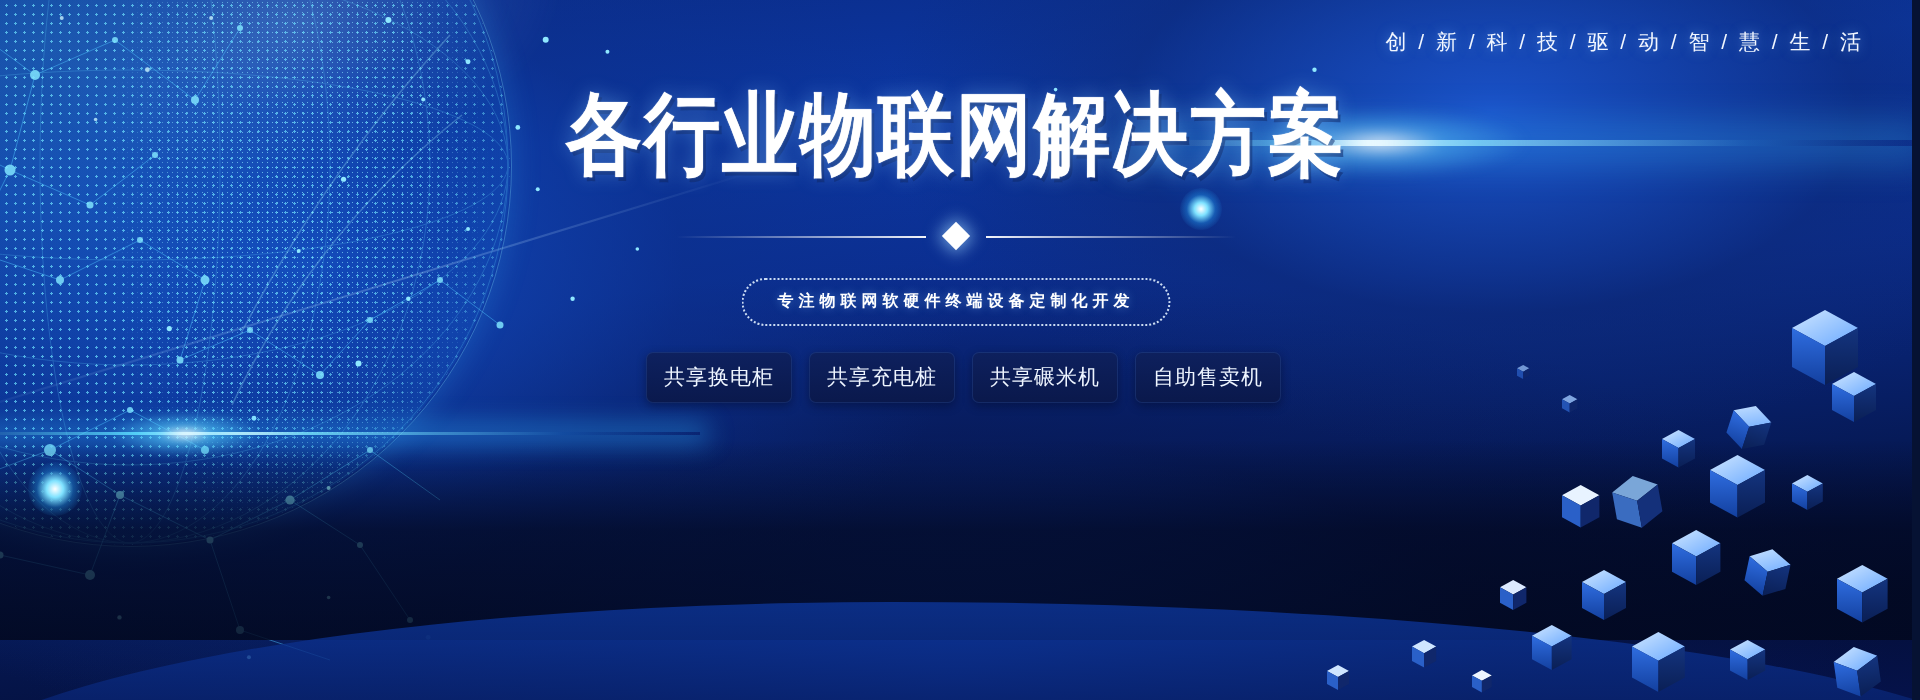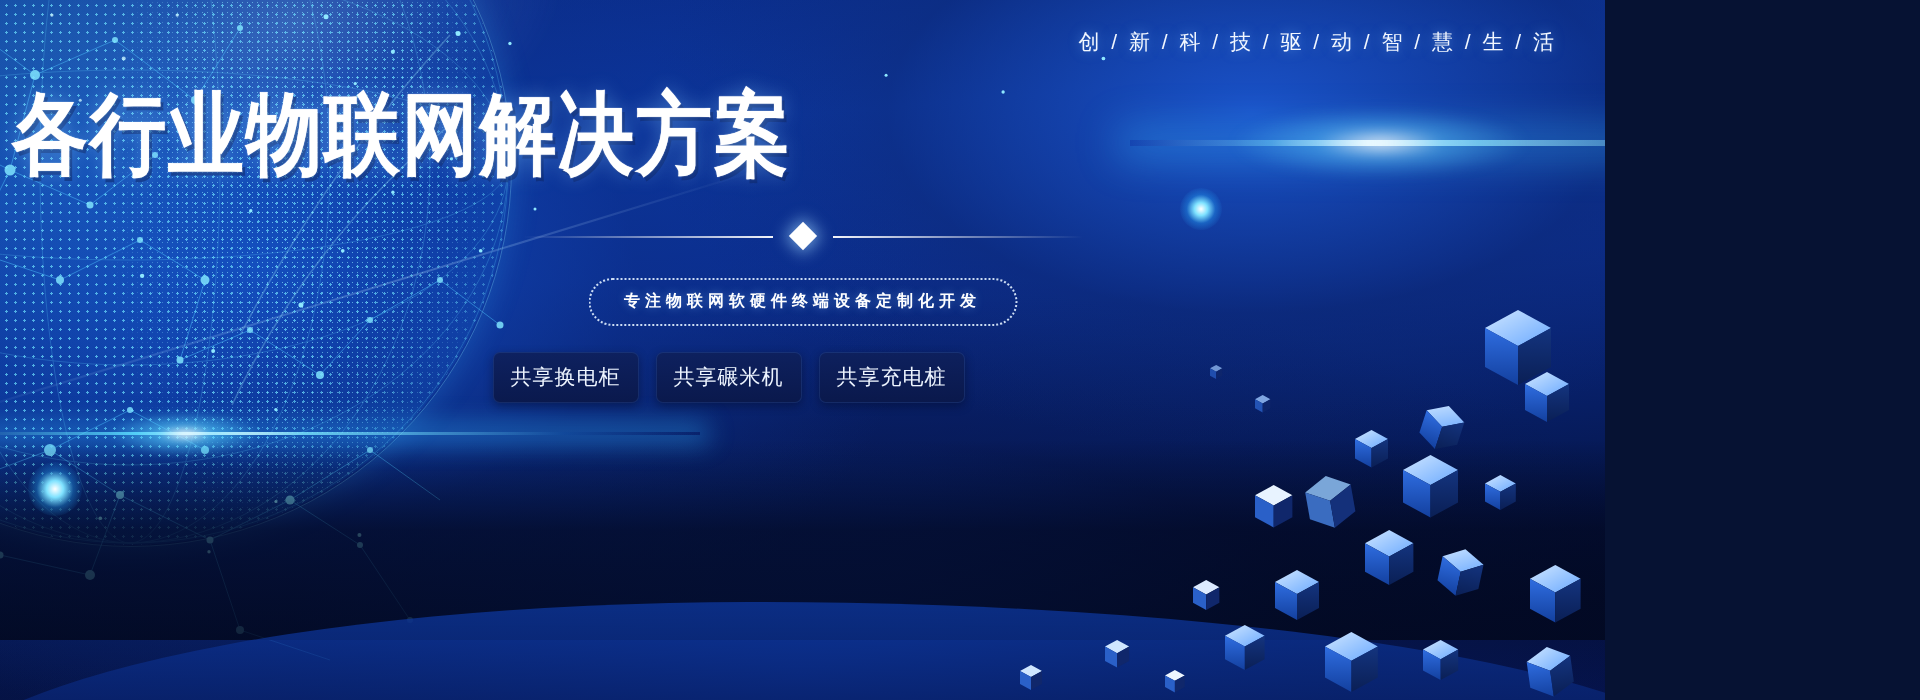--- a/index.html
+++ b/index.html
@@ -6,21 +6,21 @@
     margin: 0;
     padding: 0;
     background: #061233;
   }
   body {
     font-family: "Liberation Sans", "DejaVu Sans", sans-serif;
   }
 
   .banner {
     position: relative;
-    width: 1605px;
+    width: 1912px;
     height: 700px;
     overflow: hidden;
     background:
       radial-gradient(ellipse 900px 620px at 16% 38%, #1348b8 0%, rgba(12,48,140,0.55) 42%, rgba(6,22,74,0) 74%),
       radial-gradient(ellipse 760px 420px at 78% 16%, #1a52c8 0%, rgba(13,42,118,0.5) 48%, rgba(5,18,62,0) 80%),
       radial-gradient(ellipse 1200px 520px at 50% 96%, #0b2f8f 0%, rgba(7,24,82,0.6) 45%, rgba(3,11,44,0) 78%),
       linear-gradient(175deg, #0a2b86 0%, #0c37a3 22%, #0b2c8c 46%, #061a58 70%, #040f3a 88%, #05124a 100%);
   }
 
   
@@ -161,21 +161,22 @@
     right: 48px; top: 28px;
     color: #f2f7ff;
     font-size: 21px;
     letter-spacing: 3px;
     white-space: nowrap;
     text-shadow: 0 0 12px rgba(120,190,255,0.55);
   }
 
   .headline-wrap {
     position: absolute;
-    left: 12px; right: 0; top: 96px;
+    left: 0; right: 0; top: 96px;
+    text-align: center;
   }
   .headline {
     display: inline-block;
     color: #ffffff;
     font-size: 76px;
     font-weight: bold;
     letter-spacing: 2px;
     line-height: 1;
     transform: scaleY(1.18);
     text-shadow:
@@ -522,19 +523,20 @@
       <div class="dline left"></div>
       <div class="diamond"></div>
       <div class="dline right"></div>
     </div>
 
     <div class="subtitle-pill">专注物联网软硬件终端设备定制化开发</div>
 
     <div class="tag-rows">
       <div class="tag-row">
         <div class="tag-btn">共享换电柜</div>
+        <div class="tag-btn">共享充电桩</div>
         <div class="tag-btn">共享碾米机</div>
-        <div class="tag-btn">共享充电桩</div>
+        <div class="tag-btn">自助售卖机</div>
       </div>
     </div>
 
   </div>
 </div>
 
 </body></html>

